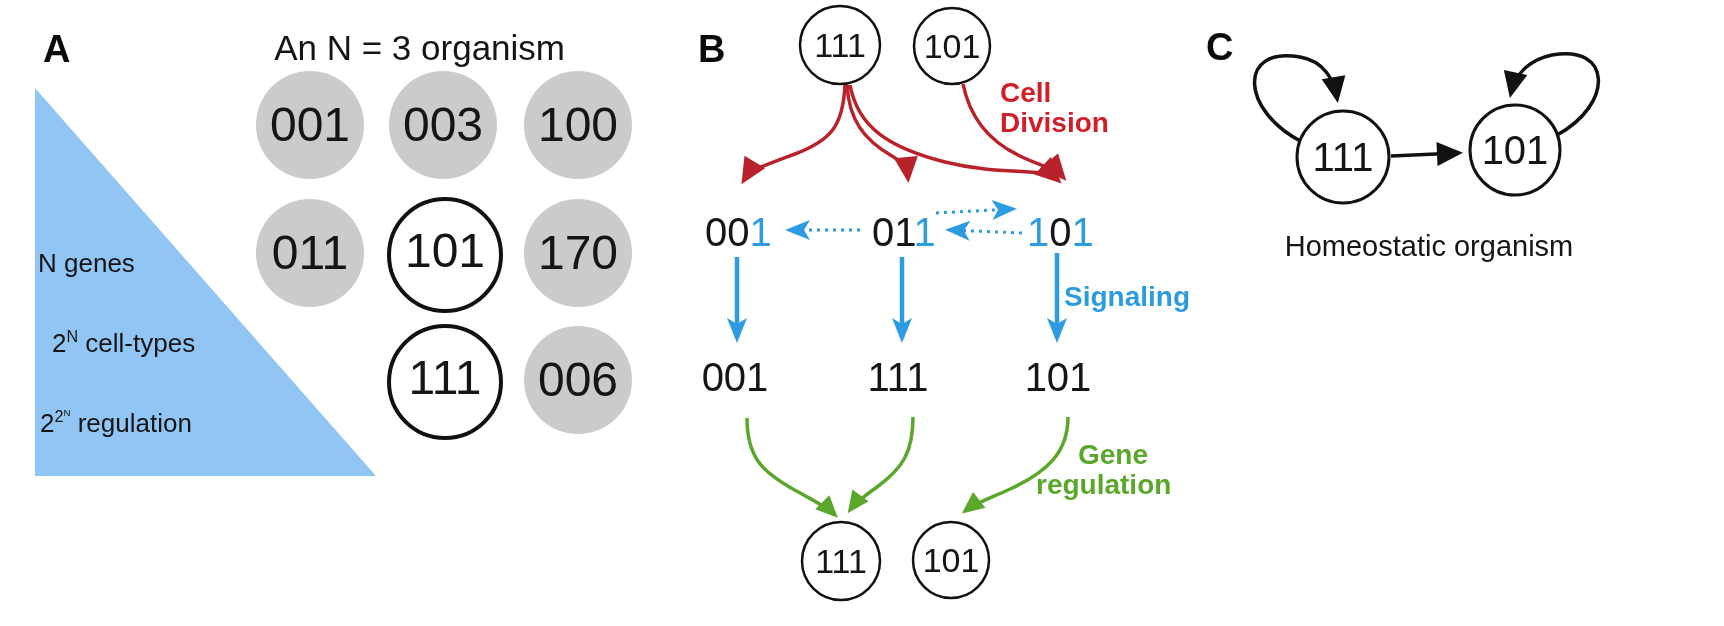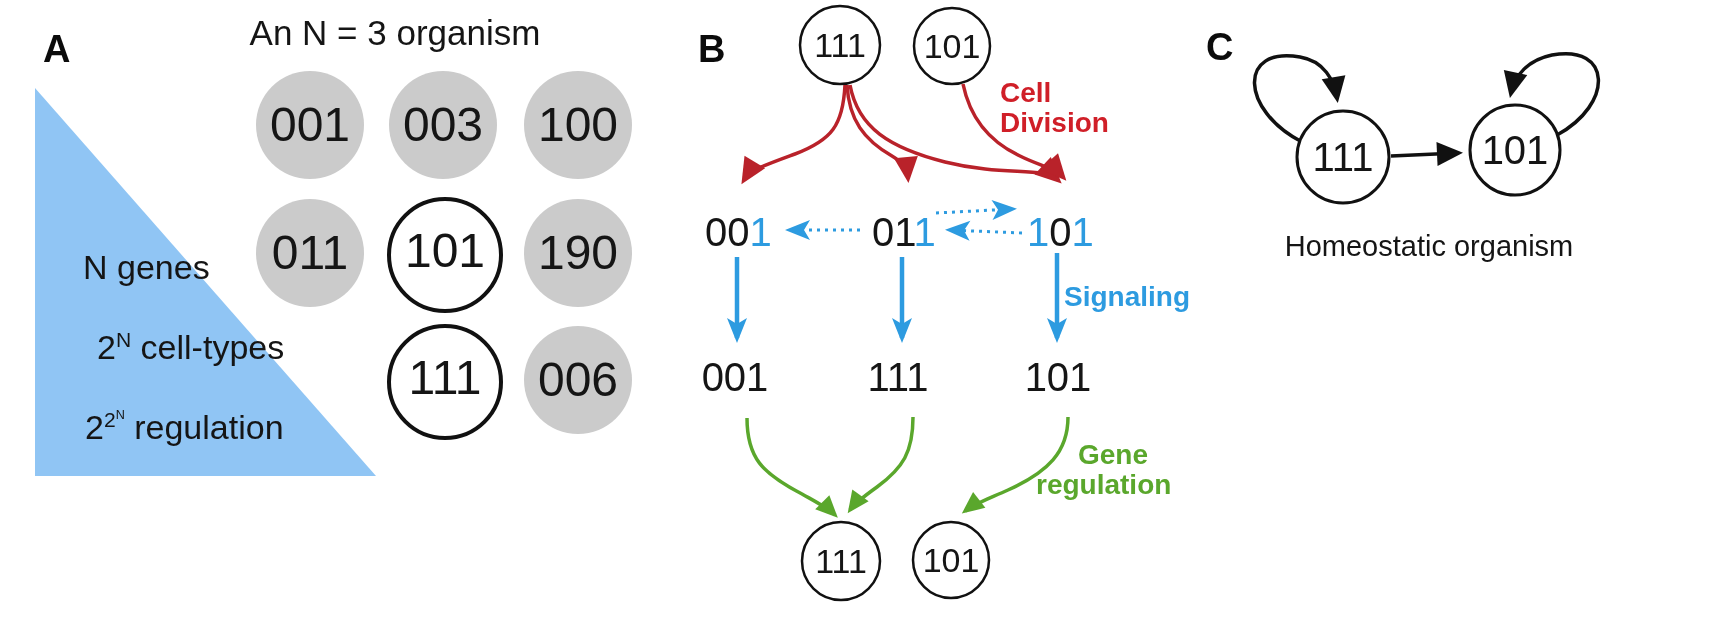--- a/index.html
+++ b/index.html
@@ -2,22 +2,22 @@
 <html><head>
 <meta charset="utf-8">
 <style>
   html,body{margin:0;padding:0;background:#ffffff;}
   .canvas{
     position:relative;width:1724px;height:626px;background:#ffffff;overflow:hidden;
     font-family:"Liberation Sans", sans-serif;color:#151515;
   }
   .abs{position:absolute;}
   .panel-letter{position:absolute;font-size:38px;font-weight:bold;color:#0b0b0b;}
-  .pa-title{position:absolute;left:225px;top:13px;width:340px;text-align:center;font-size:35px;white-space:nowrap;}
-  .tri-text{position:absolute;font-size:34px;white-space:nowrap;margin-left:45px;}
+  .pa-title{position:absolute;left:225px;top:28px;width:340px;text-align:right;font-size:35px;white-space:nowrap;}
+  .tri-text{position:absolute;font-size:26px;white-space:nowrap;}
   .tri-text sup{font-size:62%;line-height:0;}
   .tri-text sup sup{font-size:60%;line-height:0;}
   .cell{
     position:absolute;width:108px;height:108px;border-radius:50%;
     text-align:center;line-height:108px;font-size:48px;letter-spacing:0;
   }
   .cell.gray{background:#cbcbcb;}
   .cell.white{background:#ffffff;border:4px solid #111111;line-height:100px;margin-left:-2px;margin-top:-2px;}
   svg{position:absolute;overflow:visible;}
   svg text{font-family:"Liberation Sans", sans-serif;fill:#151515;}
@@ -60,21 +60,21 @@
   </div>
   <div class="tri-text" style="left:40px;top:408px">
     <span>2</span><sup><span>2</span><sup>N</sup></sup><span> regulation</span>
   </div>
 
   <div class="cell gray" style="left:256px;top:71px">001</div>
   <div class="cell gray" style="left:389px;top:71px">003</div>
   <div class="cell gray" style="left:524px;top:71px">100</div>
   <div class="cell gray" style="left:256px;top:199px">011</div>
   <div class="cell white" style="left:389px;top:199px">101</div>
-  <div class="cell gray" style="left:524px;top:199px">190</div>
+  <div class="cell gray" style="left:524px;top:199px">170</div>
   <div class="cell white" style="left:389px;top:326px">111</div>
   <div class="cell gray" style="left:524px;top:326px">006</div>
 
   <svg style="left:630px;top:0" width="580" height="626" viewBox="630 0 580 626">
     <defs>
       <marker id="mr" markerUnits="userSpaceOnUse" markerWidth="28" markerHeight="26" refX="22" refY="13" orient="auto">
         <path d="M1,1 L27,13 L1,25 Z" fill="#b9222a"></path>
       </marker>
       <marker id="mb" markerUnits="userSpaceOnUse" markerWidth="27" markerHeight="24" refX="21" refY="12" orient="auto">
         <path d="M1,2 L26,12 L1,22 L7,12 Z" fill="#2d9be0"></path>

